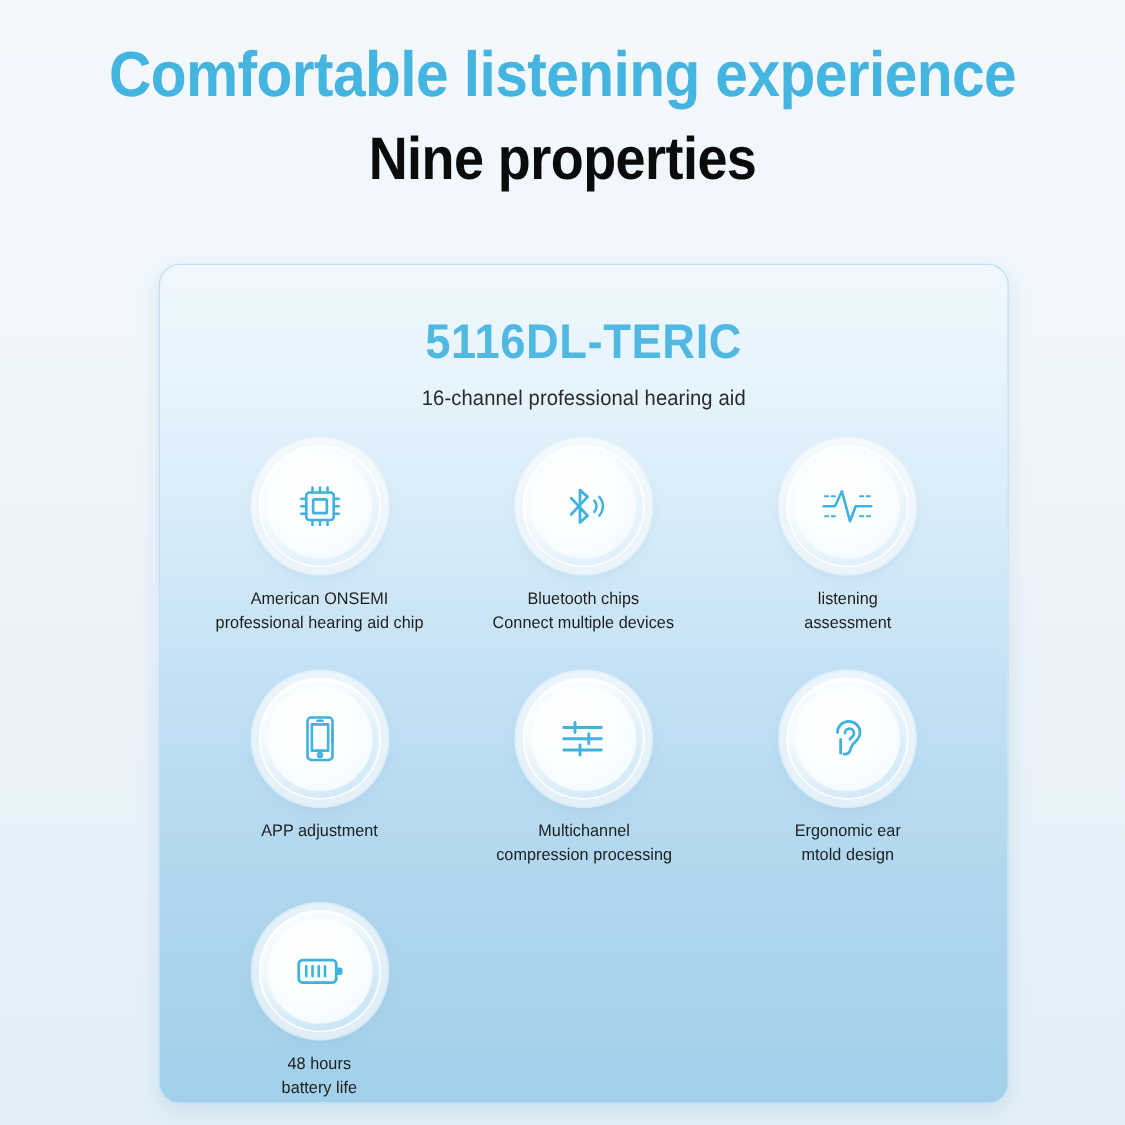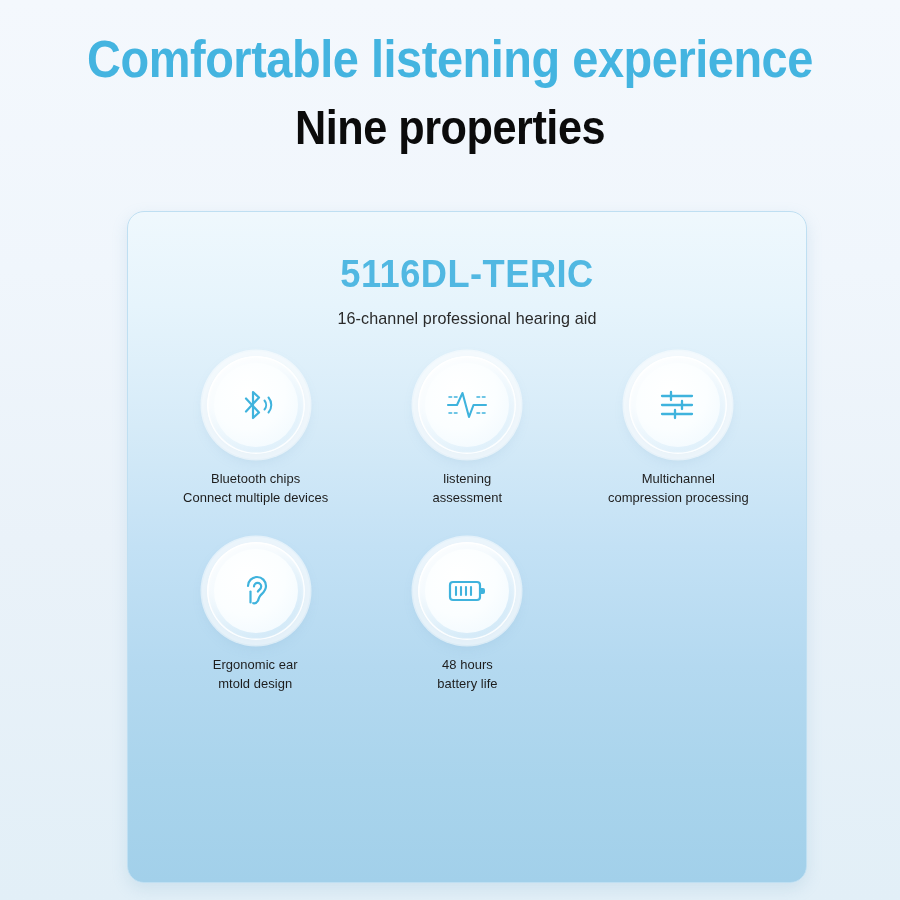--- a/index.html
+++ b/index.html
@@ -148,20 +148,33 @@
 </div>
 
 <div class="card">
   <div class="card-title">5116DL-TERIC</div>
   <div class="card-subtitle">16-channel professional hearing aid</div>
 
   <div class="grid">
       <div class="feature">
         <div class="circle-wrap">
           <div class="circle-inner">
+            <svg class="icon-svg" width="42" height="42" viewBox="0 0 42 42" fill="none" stroke="#3fb3dd" stroke-width="2.1" stroke-linecap="round">
+      <rect x="10" y="10" width="22" height="22" rx="2.5"></rect>
+      <rect x="15.5" y="15.5" width="11" height="11" rx="1"></rect>
+      <path d="M15 10V6M21 10V6M27 10V6M15 36v-4M21 36v-4M27 36v-4M10 15H6M10 21H6M10 27H6M36 15h-4M36 21h-4M36 27h-4"></path>
+    </svg>
+          </div>
+        </div>
+        <div class="feature-label">American ONSEMI
+professional hearing aid chip</div>
+      </div>
+      <div class="feature">
+        <div class="circle-wrap">
+          <div class="circle-inner">
             <svg class="icon-svg" width="42" height="42" viewBox="0 0 42 42" fill="none" stroke="#3fb3dd" stroke-width="2.2" stroke-linecap="round" stroke-linejoin="round">
       <path d="M11 14.5 24 28.5 18 34V8l6 5.5L11 27.5"></path>
       <path d="M29.5 16.5a7 7 0 0 1 0 9" stroke-width="2"></path>
       <path d="M33.5 13.5a11.5 11.5 0 0 1 0 15" stroke-width="2"></path>
     </svg>
           </div>
         </div>
         <div class="feature-label">Bluetooth chips
 Connect multiple devices</div>
       </div>
@@ -173,20 +186,34 @@
       <path d="M5 13h8M33 13h8M5 29h8M33 29h8" stroke-width="1.6" stroke-dasharray="2.6 2.8"></path>
     </svg>
           </div>
         </div>
         <div class="feature-label">listening
 assessment</div>
       </div>
       <div class="feature">
         <div class="circle-wrap">
           <div class="circle-inner">
+            <svg class="icon-svg" width="40" height="42" viewBox="0 0 40 42" fill="none" stroke="#3fb3dd" stroke-width="2.1" stroke-linecap="round" stroke-linejoin="round">
+      <rect x="10" y="4" width="20" height="34" rx="3"></rect>
+      <rect x="13.5" y="9.5" width="13" height="21"></rect>
+      <path d="M18 6.6h4"></path>
+      <circle cx="20" cy="34" r="1.5"></circle>
+      <path d="M30 15v3M30 20.5v3" stroke-width="1.8"></path>
+    </svg>
+          </div>
+        </div>
+        <div class="feature-label">APP adjustment</div>
+      </div>
+      <div class="feature">
+        <div class="circle-wrap">
+          <div class="circle-inner">
             <svg class="icon-svg" width="44" height="42" viewBox="0 0 44 42" fill="none" stroke="#3fb3dd" stroke-width="2.3" stroke-linecap="round">
       <path d="M6 12h30M6 21h30M6 30h30"></path>
       <path d="M15 8v8M26 17v8M19 26v8" stroke-width="2.3"></path>
     </svg>
           </div>
         </div>
         <div class="feature-label">Multichannel
 compression processing</div>
       </div>
       <div class="feature">

